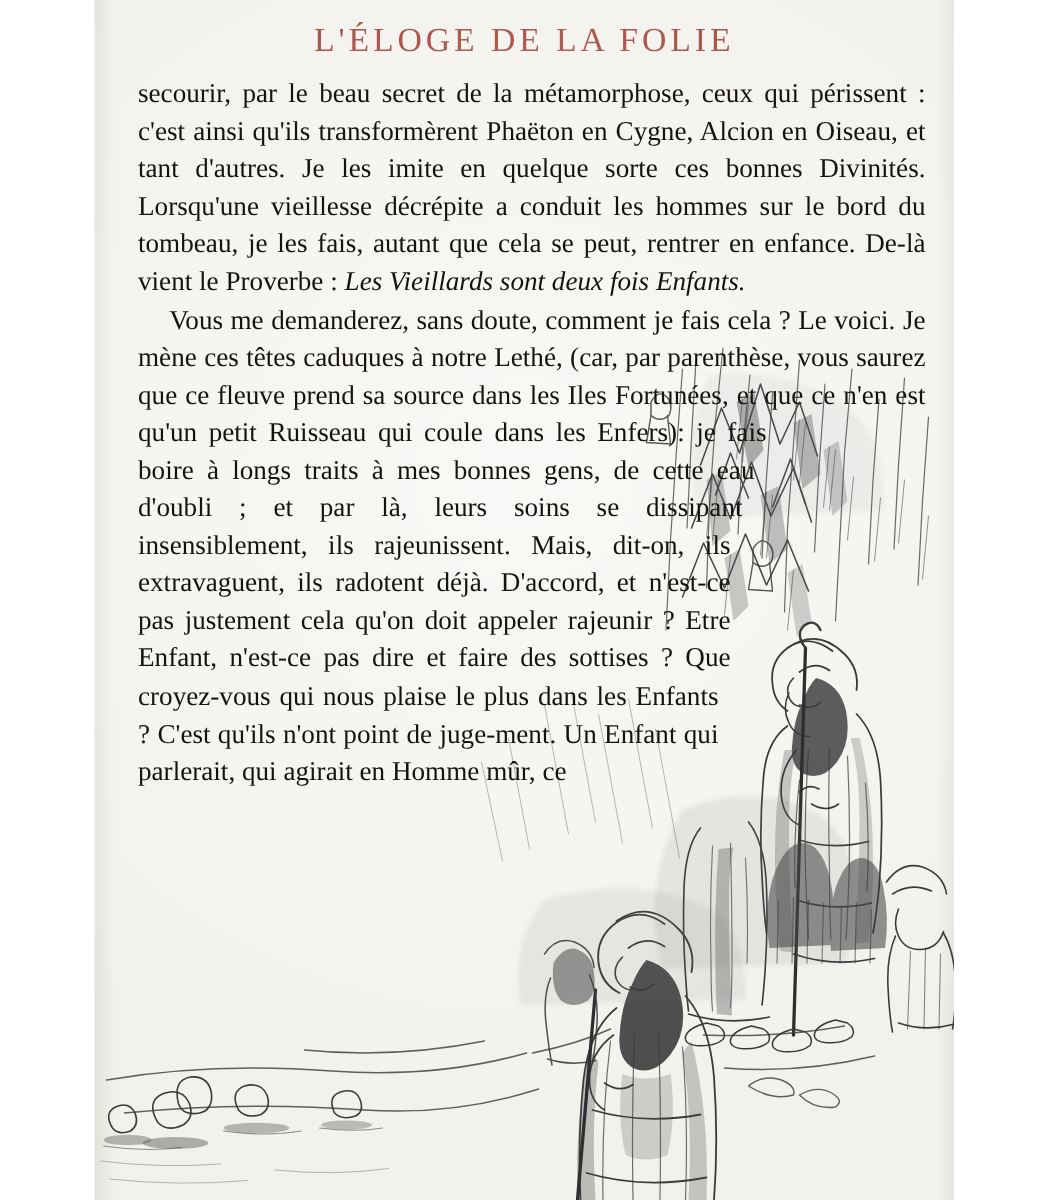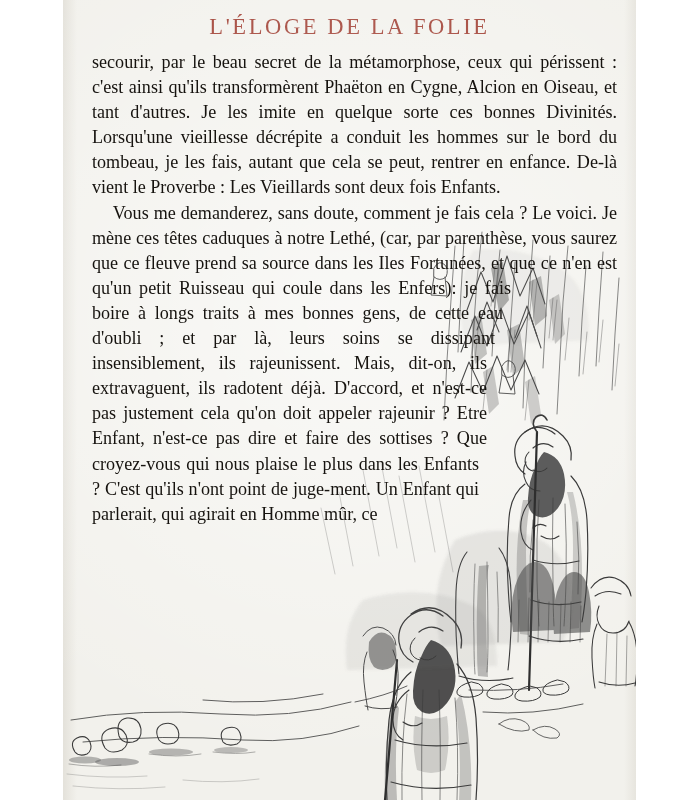--- a/index.html
+++ b/index.html
@@ -78,21 +78,21 @@
     color: #16130f;
     font-size: 18.1px;
     line-height: 25.1px;
     text-align: justify;
     text-justify: inter-word;
     -webkit-font-smoothing: antialiased;
   }
   #textcol p {
     margin: 0;
   }
-  .ital { }
+  .ital { font-style: italic; }
   .indent { text-indent: 1.15em; }
 
   
   .shaper {
     float: right;
     width: 0;
     clear: right;
   }
   .s1 { height: 228px; width: 0px; }
   .s2 { height: 25px;  width: 106px; }

